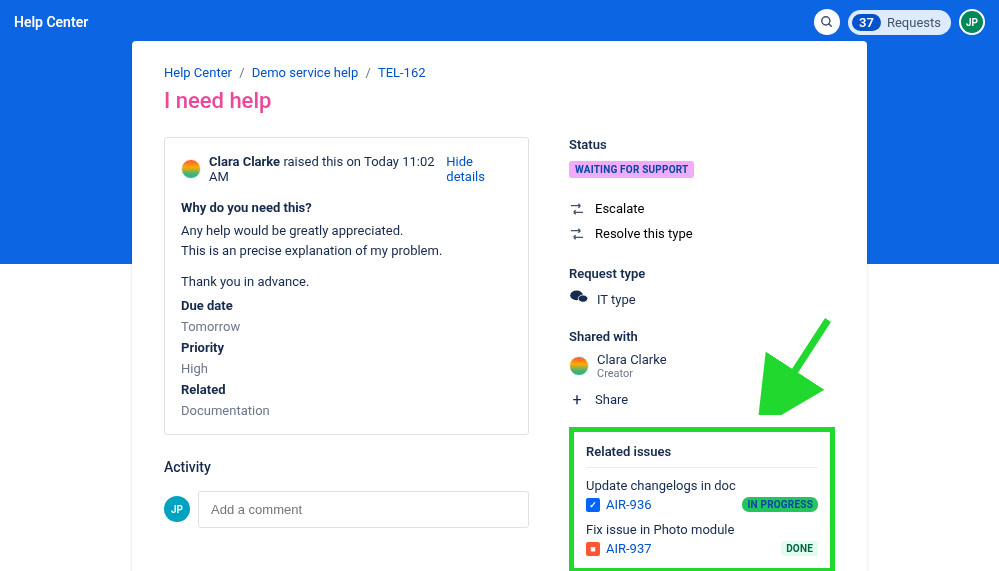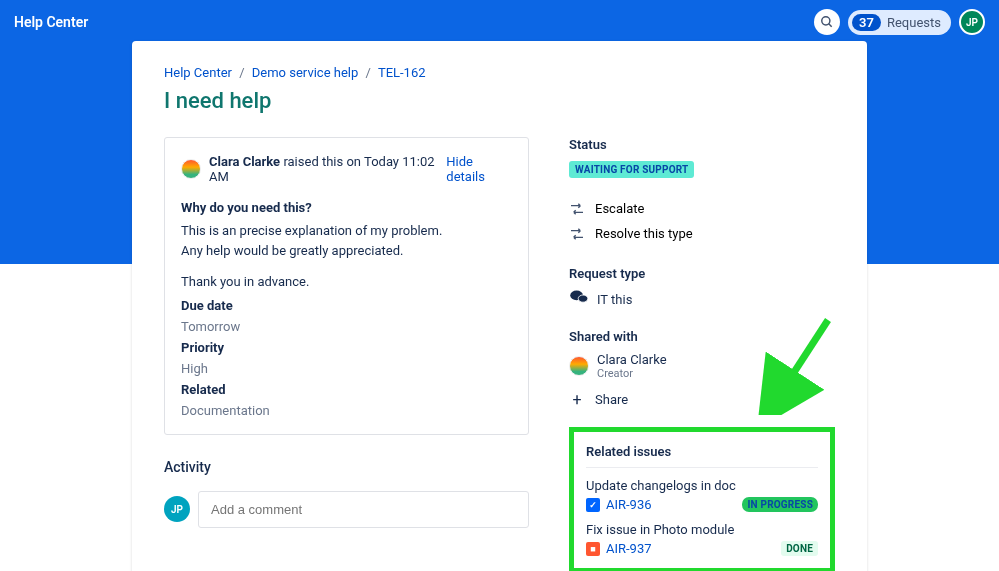--- a/index.html
+++ b/index.html
@@ -89,21 +89,21 @@
     }
     .breadcrumb {
       font-size: 13px;
       margin-bottom: 8px;
     }
     .breadcrumb a { color: #0052CC; text-decoration: none; cursor: pointer; }
     .breadcrumb .sep { color: #6B778C; margin: 0 4px; }
     .page-title {
       font-size: 22px;
       font-weight: 500;
-      color: #0f766e;
+      color: #ec4899;
       margin-bottom: 24px;
     }
     .columns {
       display: flex;
       gap: 40px;
     }
     .left-col { flex: 0 0 365px; }
     .right-col { flex: 1; }
     .detail-box {
       border: 1px solid #DFE1E6;
@@ -144,21 +144,21 @@
       flex: 1;
       border: 1px solid #DFE1E6;
       border-radius: 3px;
       padding: 10px 12px;
       font-size: 13px;
       color: #6B778C;
     }
     .side-heading { font-weight: 600; font-size: 13px; margin-bottom: 8px; color: #172B4D; }
     .status-badge {
       display: inline-block;
-      background: #5eead4;
+      background: #f0abfc;
       color: #0747A6;
       font-size: 10px;
       font-weight: 700;
       padding: 3px 6px;
       border-radius: 3px;
       letter-spacing: 0.2px;
     }
     .action-list { margin-top: 18px; }
     .action-item {
       display: flex;
@@ -254,22 +254,22 @@
       <div class="detail-box">
         <div class="raised-row">
           <div class="raised-left">
             <div class="small-avatar"></div>
             <span><b>Clara Clarke</b> <span>raised this on Today 11:02 AM</span></span>
           </div>
           <span class="hide-details">Hide details</span>
         </div>
         <div class="field-label">Why do you need this?</div>
         <div class="body-text">
+          <div>Any help would be greatly appreciated.</div>
           <div>This is an precise explanation of my problem.</div>
-          <div>Any help would be greatly appreciated.</div>
           <div style="margin-top:12px;">Thank you in advance.</div>
         </div>
         <div class="field-label">Due date</div>
         <div class="muted">Tomorrow</div>
         <div class="field-label">Priority</div>
         <div class="muted">High</div>
         <div class="field-label">Related</div>
         <div class="muted">Documentation</div>
       </div>
 
@@ -307,21 +307,21 @@
 
       <div class="side-section">
         <div class="side-heading">Request type</div>
         <div class="rt-row">
           <span class="rt-icon">
             <svg width="20" height="16" viewBox="0 0 24 20" fill="#172B4D">
                 <ellipse cx="9" cy="8" rx="8" ry="6"></ellipse>
                 <ellipse cx="17" cy="12" rx="6" ry="4.5" fill="#172B4D" stroke="#fff" stroke-width="1"></ellipse>
               </svg>
           </span>
-          <span>IT this</span>
+          <span>IT type</span>
         </div>
       </div>
 
       <div class="side-section">
         <div class="side-heading">Shared with</div>
         <div class="shared-person">
           <div class="small-avatar"></div>
           <div>
             <div class="shared-name">Clara Clarke</div>
             <div class="shared-role">Creator</div>

